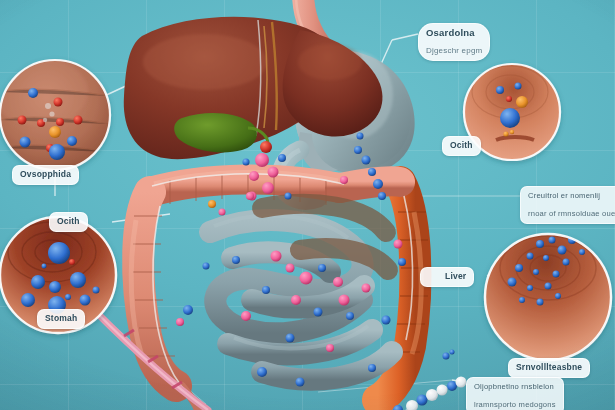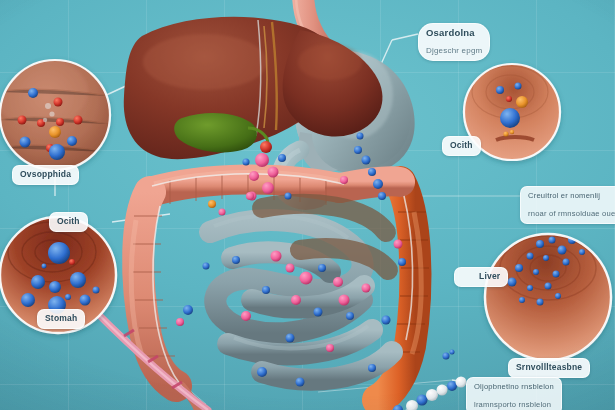--- a/index.html
+++ b/index.html
@@ -493,26 +493,26 @@
   <div class="chip small" style="left:442px;top:136px;">
     <span class="l1">Ocith</span>
   </div>
 
 
   <div class="chip cap" style="left:520px;top:186px;">
     <span class="l1">Creuitrol er nomenlij</span>
     <span class="l2">rnoar of rmnsolduae oue.</span>
   </div>
 
-  <div class="chip small" style="left:454px;top:267px;padding-left:24px;">
+  <div class="chip small" style="left:420px;top:267px;padding-left:24px;">
     <span class="l1">Liver</span>
   </div>
 
   <div class="chip small" style="left:508px;top:337px;margin-top:21px;">
     <span class="l1">Srnvolllteasbne</span>
   </div>
 
   <div class="chip cap" style="left:466px;top:377px;">
     <span class="l1">Oljopbnetlno rnsblelon</span>
-    <span class="l2">lramnsporto rnsblelon</span>
+    <span class="l2">lramnsporto medogons</span>
   </div>
 
 </div>
 
 </body></html>

